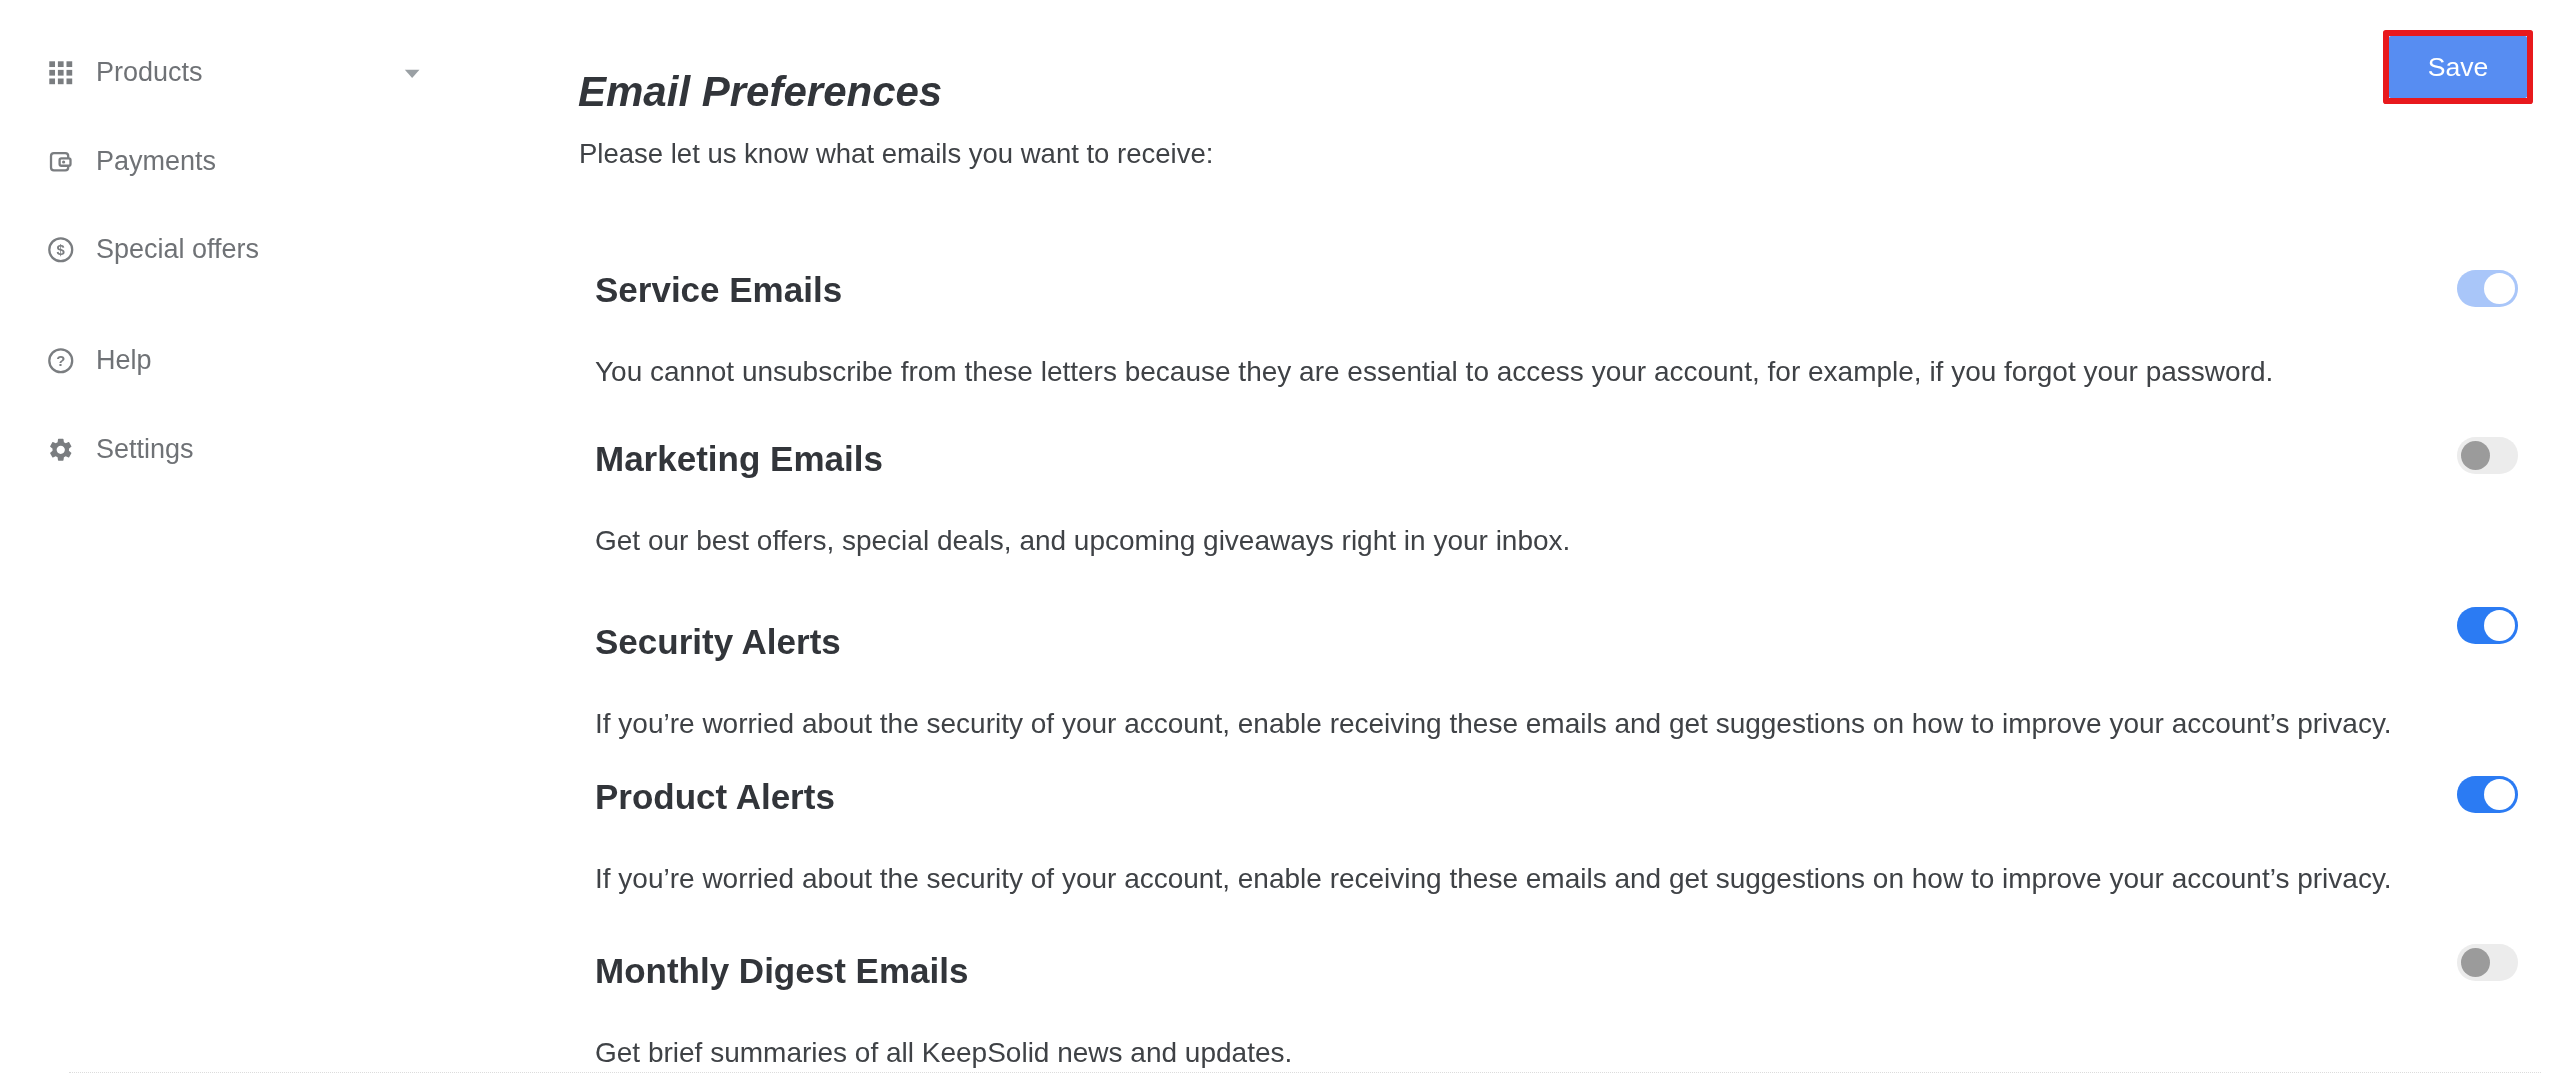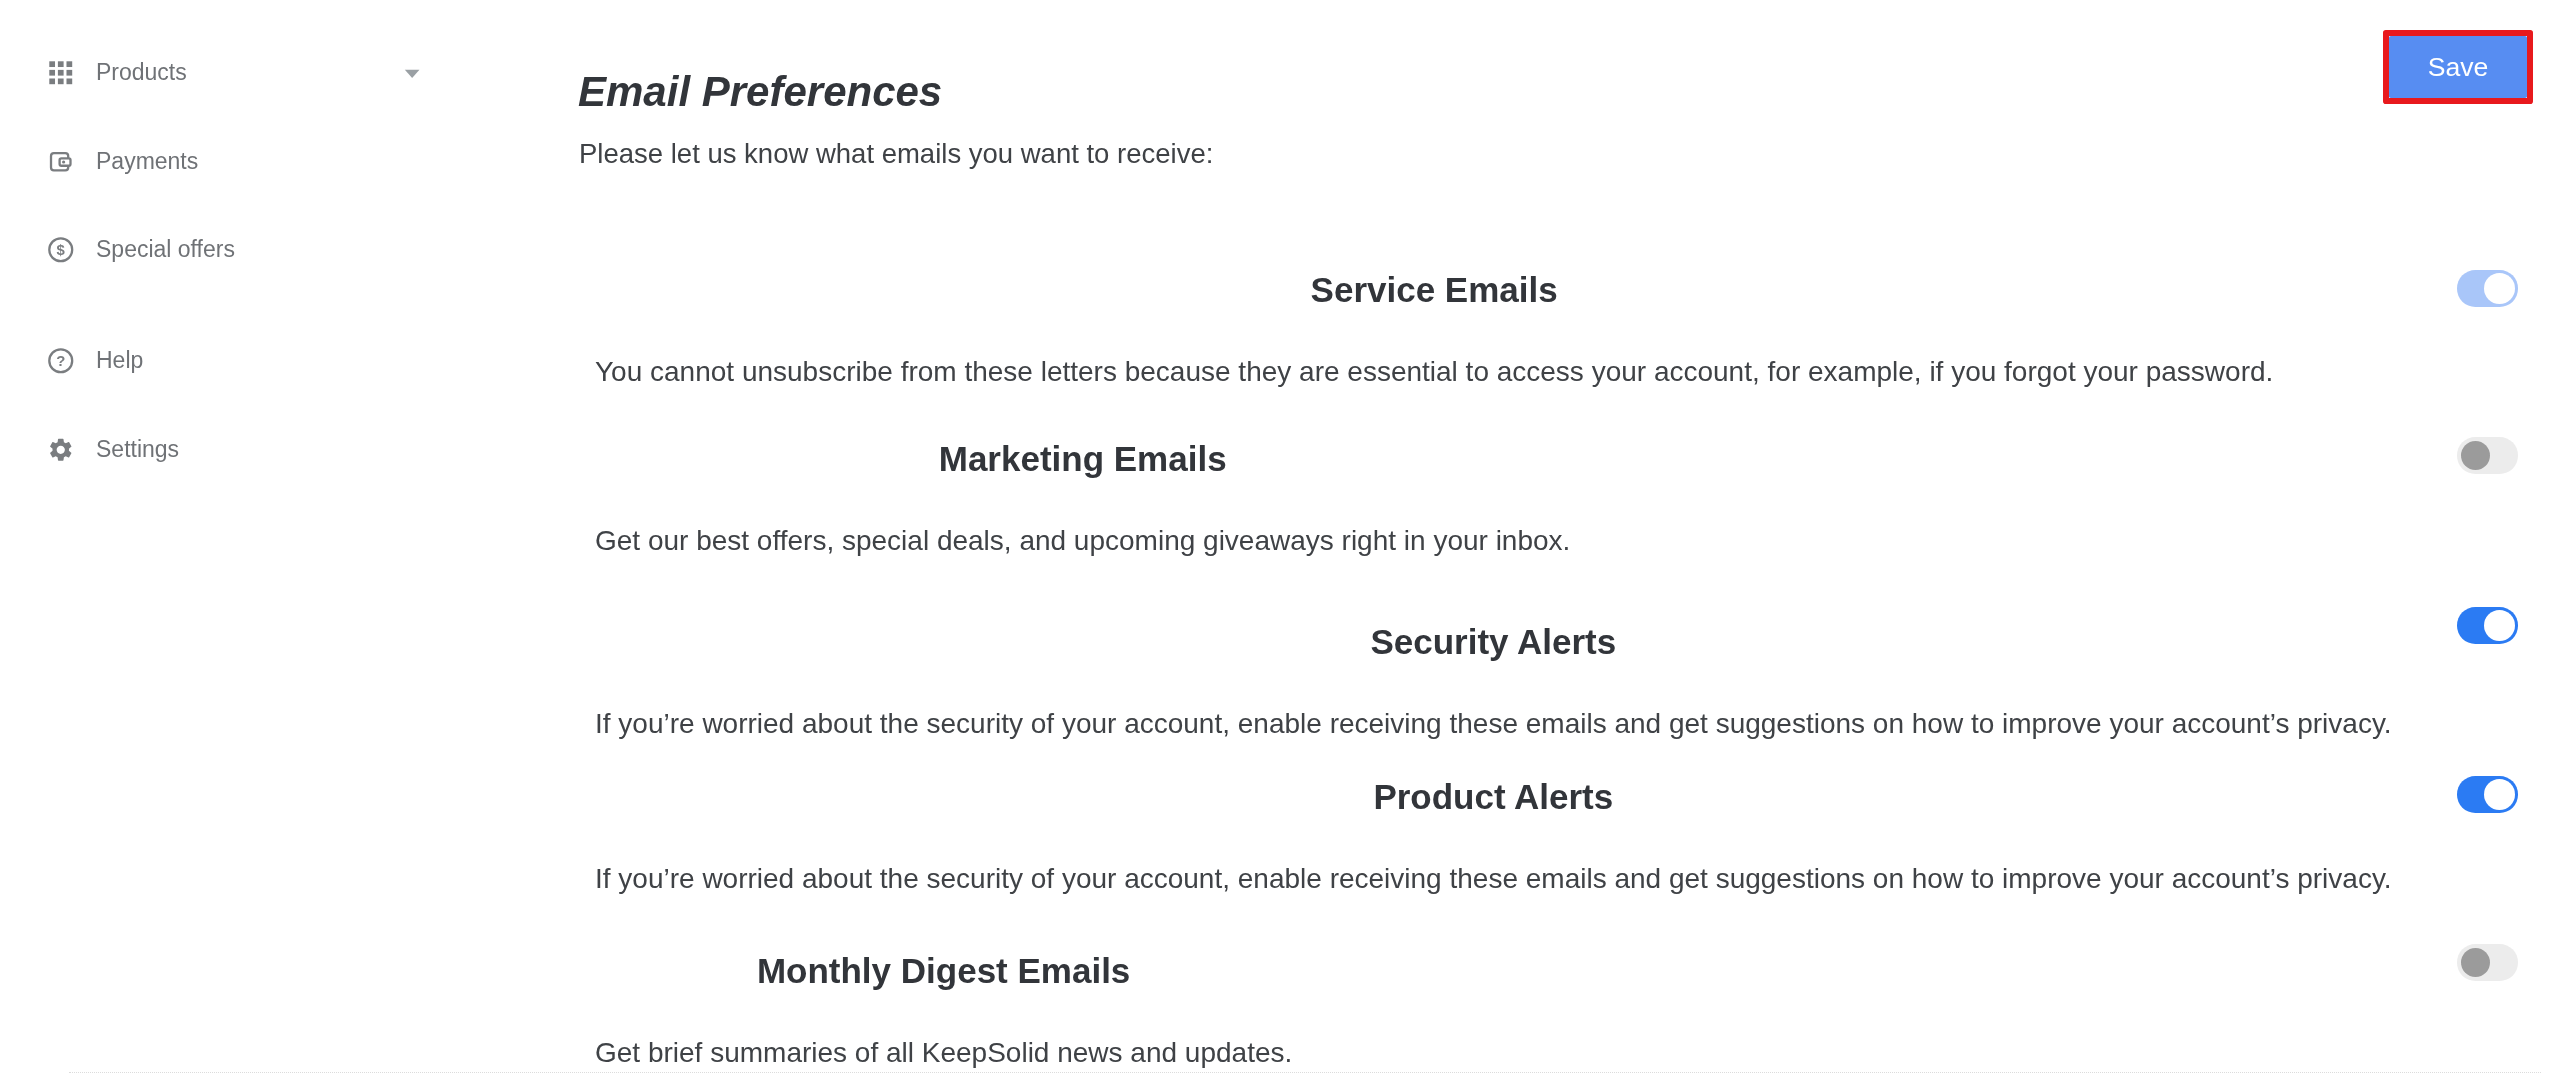--- a/index.html
+++ b/index.html
@@ -2,36 +2,36 @@
 <html style="font-size:14.7px"><head>
 <meta charset="utf-8">
 <style>
   html,body{margin:0;padding:0;background:#ffffff;}
   body{font-family:"Liberation Sans", sans-serif;color:#3f4246;}
   .page{position:relative;width:2576px;height:1078px;background:#ffffff;overflow:hidden;}
 
   
   .side-item{position:absolute;left:0;height:37px;display:flex;align-items:center;cursor:pointer;}
   .side-item .icn{position:absolute;left:46px;width:29px;height:29px;display:flex;align-items:center;justify-content:center;}
-  .side-item .lbl{position:absolute;left:96px;font-size:23px;color:#6f7276;white-space:nowrap;}
+  .side-item .lbl{position:absolute;left:96px;font-size:27px;color:#6f7276;white-space:nowrap;}
   .side-item svg{display:block;}
   .chev{position:absolute;left:403px;top:13.8px;}
 
   
   .page-title{position:absolute;left:578px;top:40px;font-size:42px;font-weight:700;color:#32353a;white-space:nowrap;font-style:italic;}
   .subtitle{position:absolute;left:579px;top:138px;font-size:27.5px;color:#3f4246;white-space:nowrap;}
 
   .save-wrap{position:absolute;left:2383px;top:30px;border:6.4px solid #e8191d;border-radius:2.8px;}
   .save-btn{width:138px;height:62px;background:#578df2;color:#ffffff;font-size:26.6px;font-weight:400;
             display:flex;align-items:center;justify-content:center;border:none;border-radius:1.8px;
             font-family:"Liberation Sans", sans-serif;cursor:pointer;}
 
   
   .section{position:absolute;left:595px;}
-  .sec-title{font-size:35px;font-weight:700;color:#32353a;line-height:40px;white-space:nowrap;text-align:center;}
+  .sec-title{font-size:35px;font-weight:700;color:#32353a;line-height:40px;white-space:nowrap;}
   .sec-desc{margin-top:45px;font-size:28px;color:#3f4246;line-height:33px;white-space:nowrap;}
   .s0{top:270px;} .s1{top:439px;} .s2{top:582px;margin-top:40px;} .s3{top:777px;} .s4{top:945px;margin-top:6px;}
 
   
   .toggle{position:absolute;left:2457px;width:61px;height:37px;border-radius:18.3px;cursor:pointer;}
   .t0{top:270px;} .t1{top:437px;} .t2{top:607px;} .t3{top:776px;} .t4{top:944px;}
   .toggle .knob{position:absolute;border-radius:50%;}
   .toggle[data-state="on"]{background:#2b7bf3;}
   .toggle[data-state="on"] .knob{width:31px;height:31px;top:2.8px;right:2.8px;background:#ffffff;}
   .toggle[data-state="on-disabled"]{background:#a9c6f9;}

